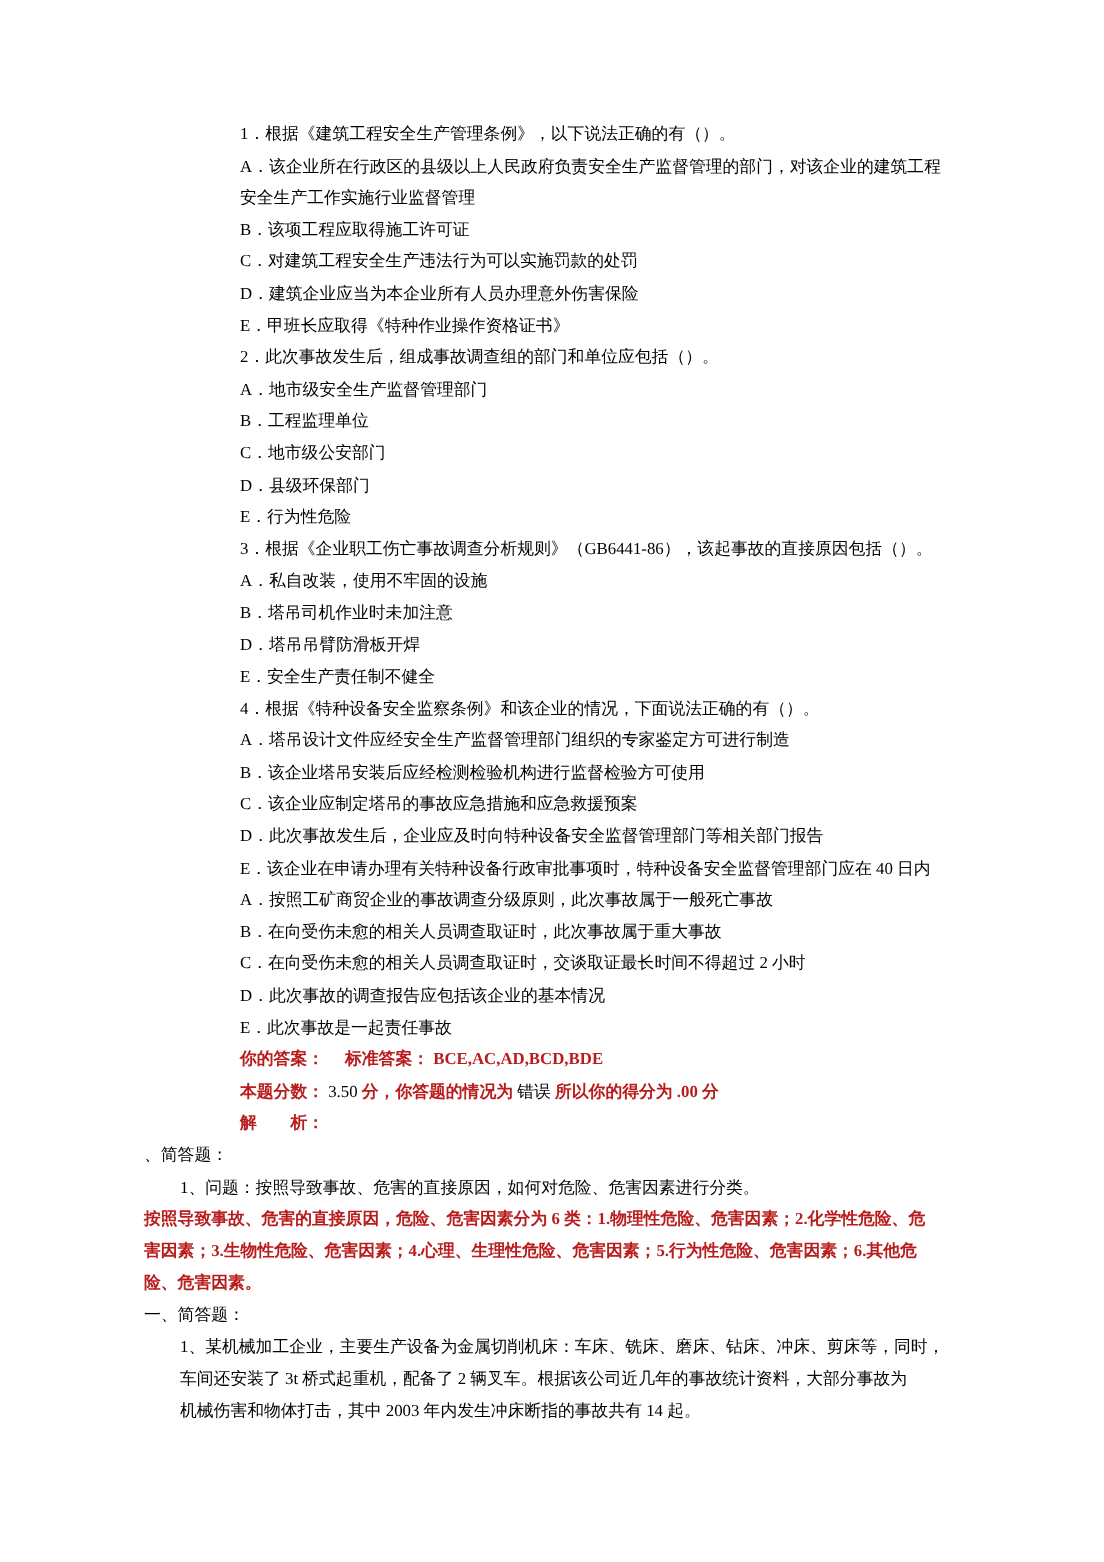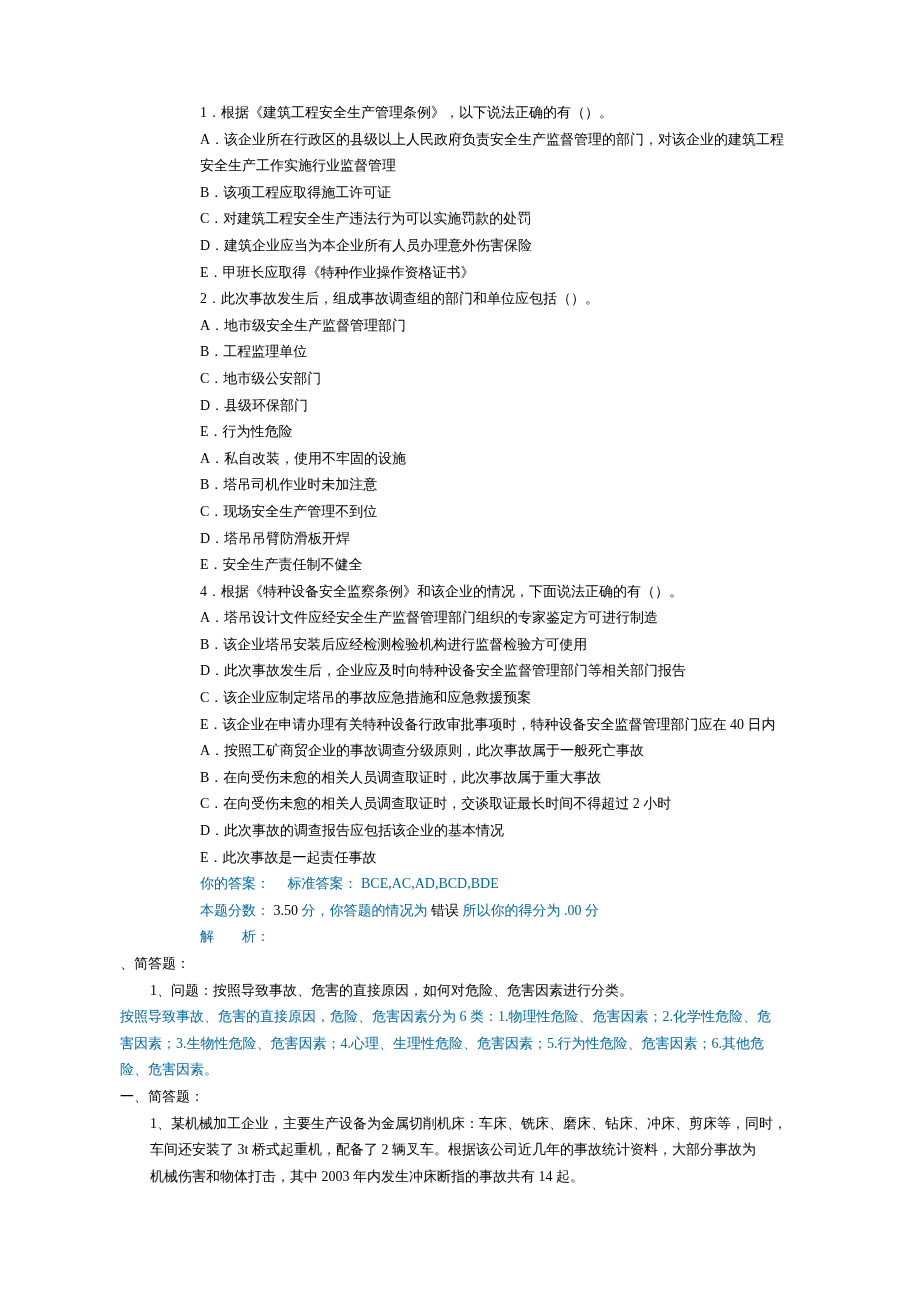--- a/index.html
+++ b/index.html
@@ -9,21 +9,21 @@
       color: #000;
       background: #fff;
       margin: 0;
       padding: 100px 120px 60px 120px;
       width: 920px;
       box-sizing: border-box;
     }
     .indent1 { padding-left: 80px; }
     .indent0 { padding-left: 30px; }
     .indent-neg { padding-left: 0; }
-    .red { color: #0369a1; }
+    .red { color: #b91c1c; font-weight: bold; }
     .line { margin: 0; }
   </style>
 </head>
 <body>
 
 <div class="indent1">
 <p class="line">1．根据《建筑工程安全生产管理条例》，以下说法正确的有（）。</p>
 <p class="line">A．该企业所在行政区的县级以上人民政府负责安全生产监督管理的部门，对该企业的建筑工程</p>
 <p class="line">安全生产工作实施行业监督管理</p>
 <p class="line">B．该项工程应取得施工许可证</p>
@@ -31,31 +31,31 @@
 <p class="line">D．建筑企业应当为本企业所有人员办理意外伤害保险</p>
 <p class="line">E．甲班长应取得《特种作业操作资格证书》</p>
 
 <p class="line">2．此次事故发生后，组成事故调查组的部门和单位应包括（）。</p>
 <p class="line">A．地市级安全生产监督管理部门</p>
 <p class="line">B．工程监理单位</p>
 <p class="line">C．地市级公安部门</p>
 <p class="line">D．县级环保部门</p>
 <p class="line">E．行为性危险</p>
 
+<p class="line">3．根据《企业职工伤亡事故调查分析规则》（GB6441-86），该起事故的直接原因包括（）。</p>
 <p class="line">A．私自改装，使用不牢固的设施</p>
 <p class="line">B．塔吊司机作业时未加注意</p>
-<p class="line">C．现场安全生产管理不到位</p>
 <p class="line">D．塔吊吊臂防滑板开焊</p>
 <p class="line">E．安全生产责任制不健全</p>
 
 <p class="line">4．根据《特种设备安全监察条例》和该企业的情况，下面说法正确的有（）。</p>
 <p class="line">A．塔吊设计文件应经安全生产监督管理部门组织的专家鉴定方可进行制造</p>
 <p class="line">B．该企业塔吊安装后应经检测检验机构进行监督检验方可使用</p>
+<p class="line">C．该企业应制定塔吊的事故应急措施和应急救援预案</p>
 <p class="line">D．此次事故发生后，企业应及时向特种设备安全监督管理部门等相关部门报告</p>
-<p class="line">C．该企业应制定塔吊的事故应急措施和应急救援预案</p>
 <p class="line">E．该企业在申请办理有关特种设备行政审批事项时，特种设备安全监督管理部门应在 40 日内</p>
 
 <p class="line">A．按照工矿商贸企业的事故调查分级原则，此次事故属于一般死亡事故</p>
 <p class="line">B．在向受伤未愈的相关人员调查取证时，此次事故属于重大事故</p>
 <p class="line">C．在向受伤未愈的相关人员调查取证时，交谈取证最长时间不得超过 2 小时</p>
 <p class="line">D．此次事故的调查报告应包括该企业的基本情况</p>
 <p class="line">E．此次事故是一起责任事故</p>
 
 <p class="line red">
   <span>你的答案：</span>&nbsp;&nbsp;&nbsp;&nbsp;

